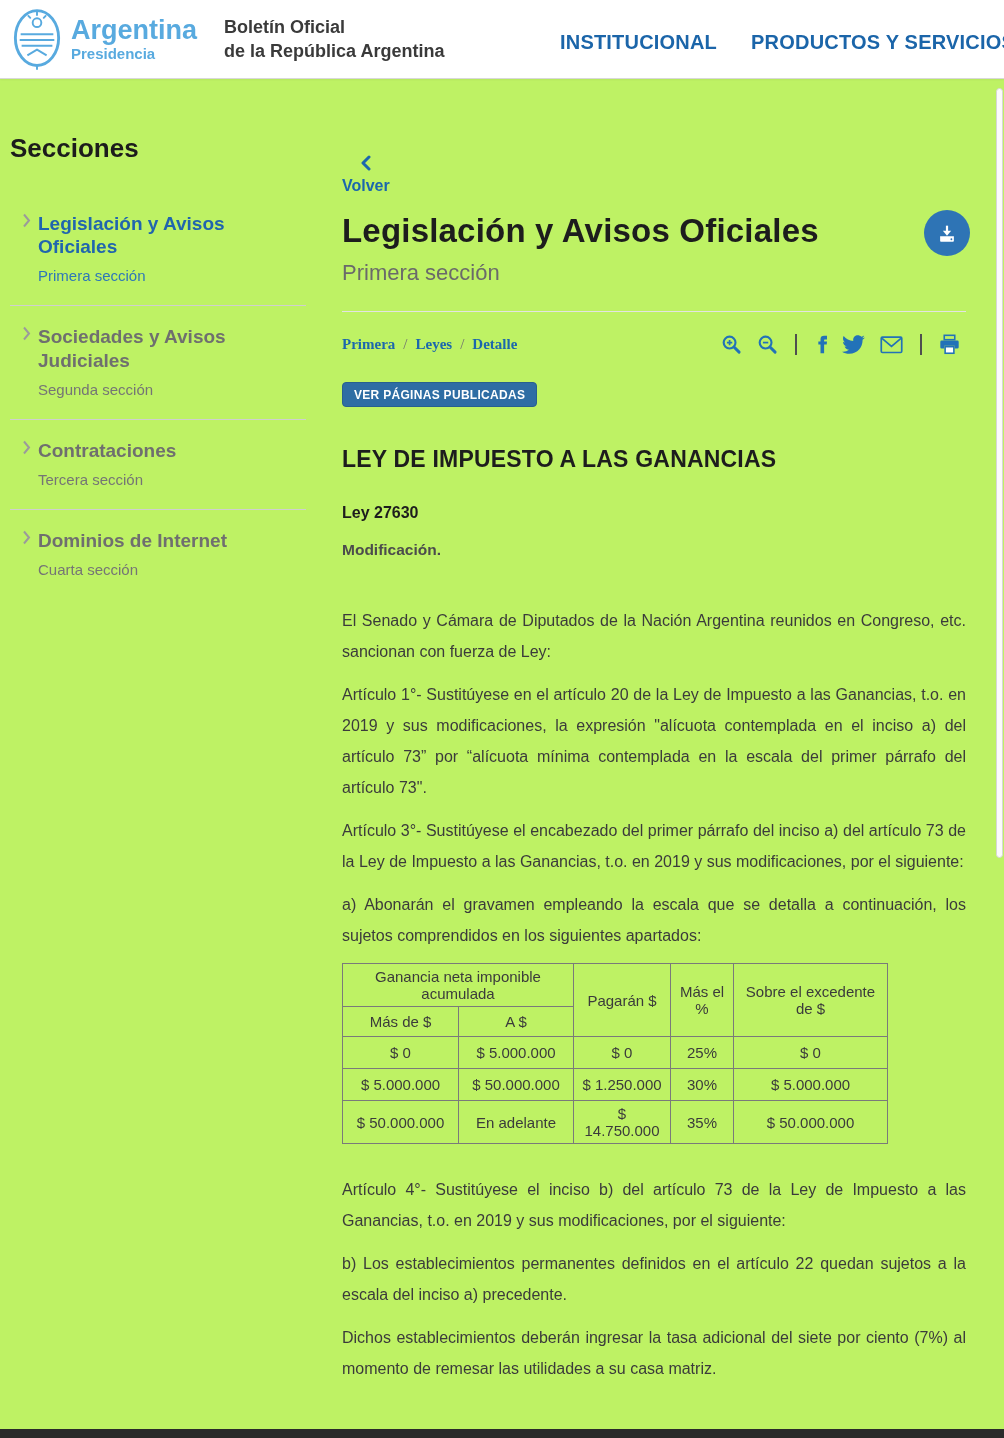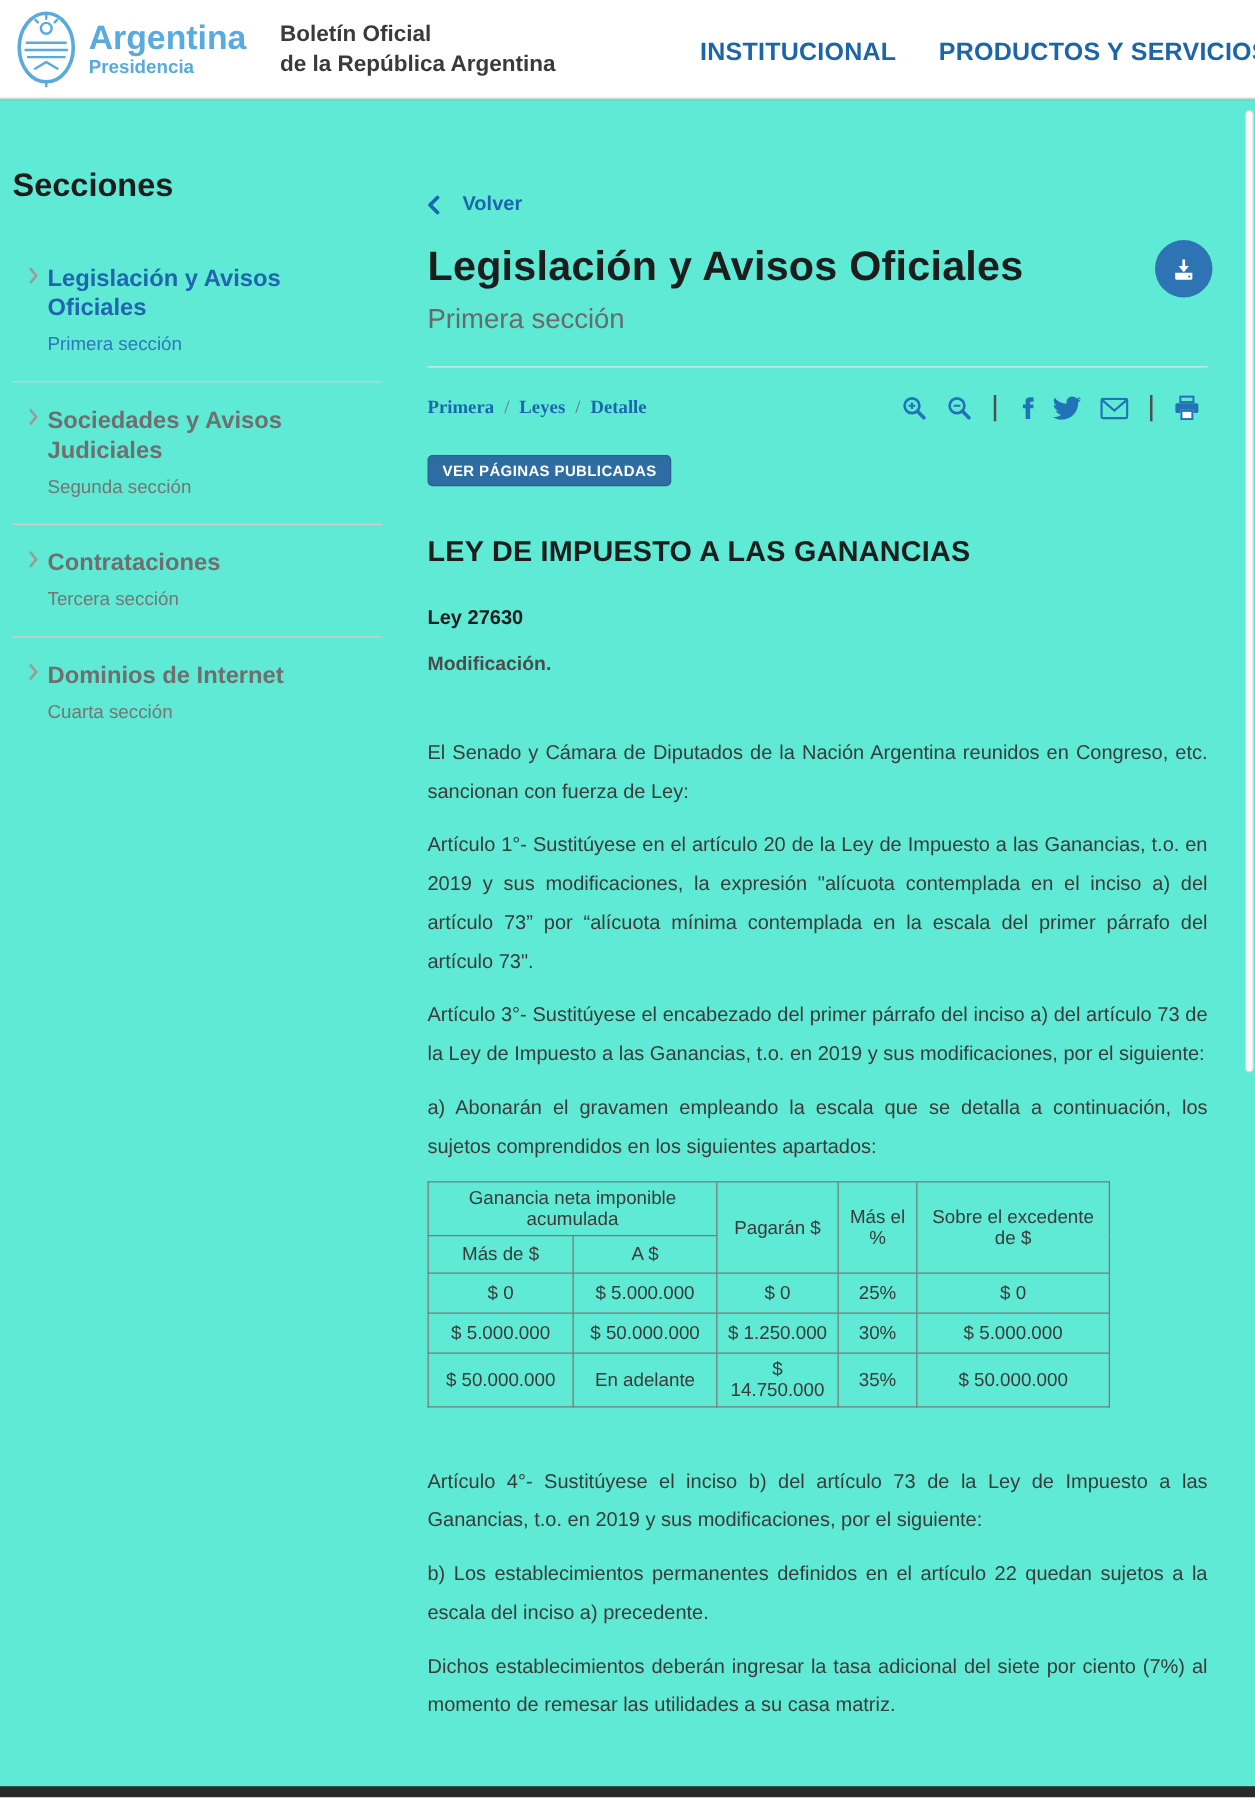--- a/index.html
+++ b/index.html
@@ -1,18 +1,18 @@
 <!DOCTYPE html>
 <html lang="es"><head>
 <meta charset="utf-8">
 <style>
   * { margin:0; padding:0; box-sizing:border-box; }
   html,body { background:#ffffff; }
   body { font-family:"Liberation Sans", sans-serif; }
-  .page { position:relative; width:1004px; height:1438px; background:#5eead4; overflow:hidden; }
+  .page { position:relative; width:1004px; height:1438px; background:#bef264; overflow:hidden; }
 
   
   .site-header { position:absolute; top:0; left:0; width:1004px; height:79px; background:#fff;
                  border-bottom:1px solid #d8d8d8; box-shadow:0 1px 2px rgba(0,0,0,.05); z-index:5; }
   .logo-group { position:absolute; left:12px; top:7px; display:flex; align-items:center; }
   .emblem { width:50px; height:64px; }
   .brand { margin-left:9px; }
   .brand-name { font-size:27px; font-weight:bold; color:#58aadf; line-height:1.05; }
   .brand-sub  { font-size:15px; font-weight:bold; color:#58aadf; margin-top:1px; }
   .site-title { margin-left:27px; font-size:18px; font-weight:bold; color:#3a3a3a; line-height:1.35; }
@@ -27,22 +27,22 @@
   .s-chev svg { display:block; }
   .s-label { font-size:19px; font-weight:bold; color:#6f6f6f; line-height:1.22; text-decoration:none; display:block; }
   .s-sub   { font-size:15px; color:#757575; margin-top:9px; }
   .s-item.active .s-label { color:#2065ae; }
   .s-item.active .s-sub   { color:#2e77b8; }
   .s-div { height:1px; background:#cfcfcf; margin:11px 0; }
 
   
   .main-col { position:absolute; left:342px; top:155px; width:624px; }
 
-  .volver { display:inline-flex; align-items:center; gap:18px; text-decoration:none;
-            font-size:16px; font-weight:bold; color:#1b67ad; }
+  .volver { display:inline-flex; align-items:center; gap:6px; text-decoration:none;
+            font-size:16px; font-weight:bold; color:#1b67ad;flex-direction:column; }
   .title-row { position:relative; margin-top:17px; }
   .page-title { font-size:33px; font-weight:bold; color:#1d1d1d; letter-spacing:.2px; }
   .download-btn { position:absolute; right:-4px; top:-2px; width:46px; height:46px; border-radius:50%;
                   background:#2e74b5; border:none; cursor:pointer; display:flex; align-items:center; justify-content:center; }
   .page-subtitle { margin-top:10px; font-size:22px; color:#6a6a6a; }
   .main-div { height:1px; background:#e3e3e3; margin-top:25px; }
 
   .crumb-row { display:flex; justify-content:space-between; align-items:center; margin-top:22px; }
   .breadcrumb { display:flex; align-items:center;font-family:Liberation Serif, serif; }
   .breadcrumb a { font-size:15px; font-weight:bold; color:#1b67ad; text-decoration:none; }
@@ -55,21 +55,21 @@
                border-radius:4px; font-family:inherit; font-size:12px; font-weight:bold; letter-spacing:.3px;
                padding:5px 11px 4px; cursor:pointer; }
 
   .doc-heading { margin-top:39px; font-size:23px; font-weight:bold; color:#1d1d1d; letter-spacing:.2px; }
   .doc-law     { margin-top:31px; font-size:16px; font-weight:bold; color:#1d1d1d; }
   .doc-tag     { margin-top:19px; font-size:15.5px; font-weight:bold; color:#4c4c4c; }
 
   .doc-text { margin-top:46px; }
   .para { font-size:16px; color:#3b3b3b; line-height:31px; text-align:justify; margin:0 0 12px 0; }
 
-  .tax-table { border-collapse:collapse; margin:10px 0 44px 0; }
+  .tax-table { border-collapse:collapse; margin:10px 0 30px 0; }
   .tax-table th, .tax-table td { border:1px solid #7a7a7a; font-weight:normal; font-size:15px; color:#3b3b3b;
                                  text-align:center; vertical-align:middle; padding:4px 6px; }
   .tax-table th { height:30px; }
   .tax-table td { height:32px; }
   .c1 { width:116px; } .c2 { width:115px; } .c3 { width:97px; } .c4 { width:63px; } .c5 { width:154px; }
 
   
   .scrollbar { position:absolute; right:1px; top:88px; width:7px; height:770px;
                border:1px solid #d6d6d6; border-radius:4px; background:#fbfbfb; }
   .bottom-bar { position:absolute; left:0; bottom:0; width:1004px; height:9px; background:#2a2a2a; }

